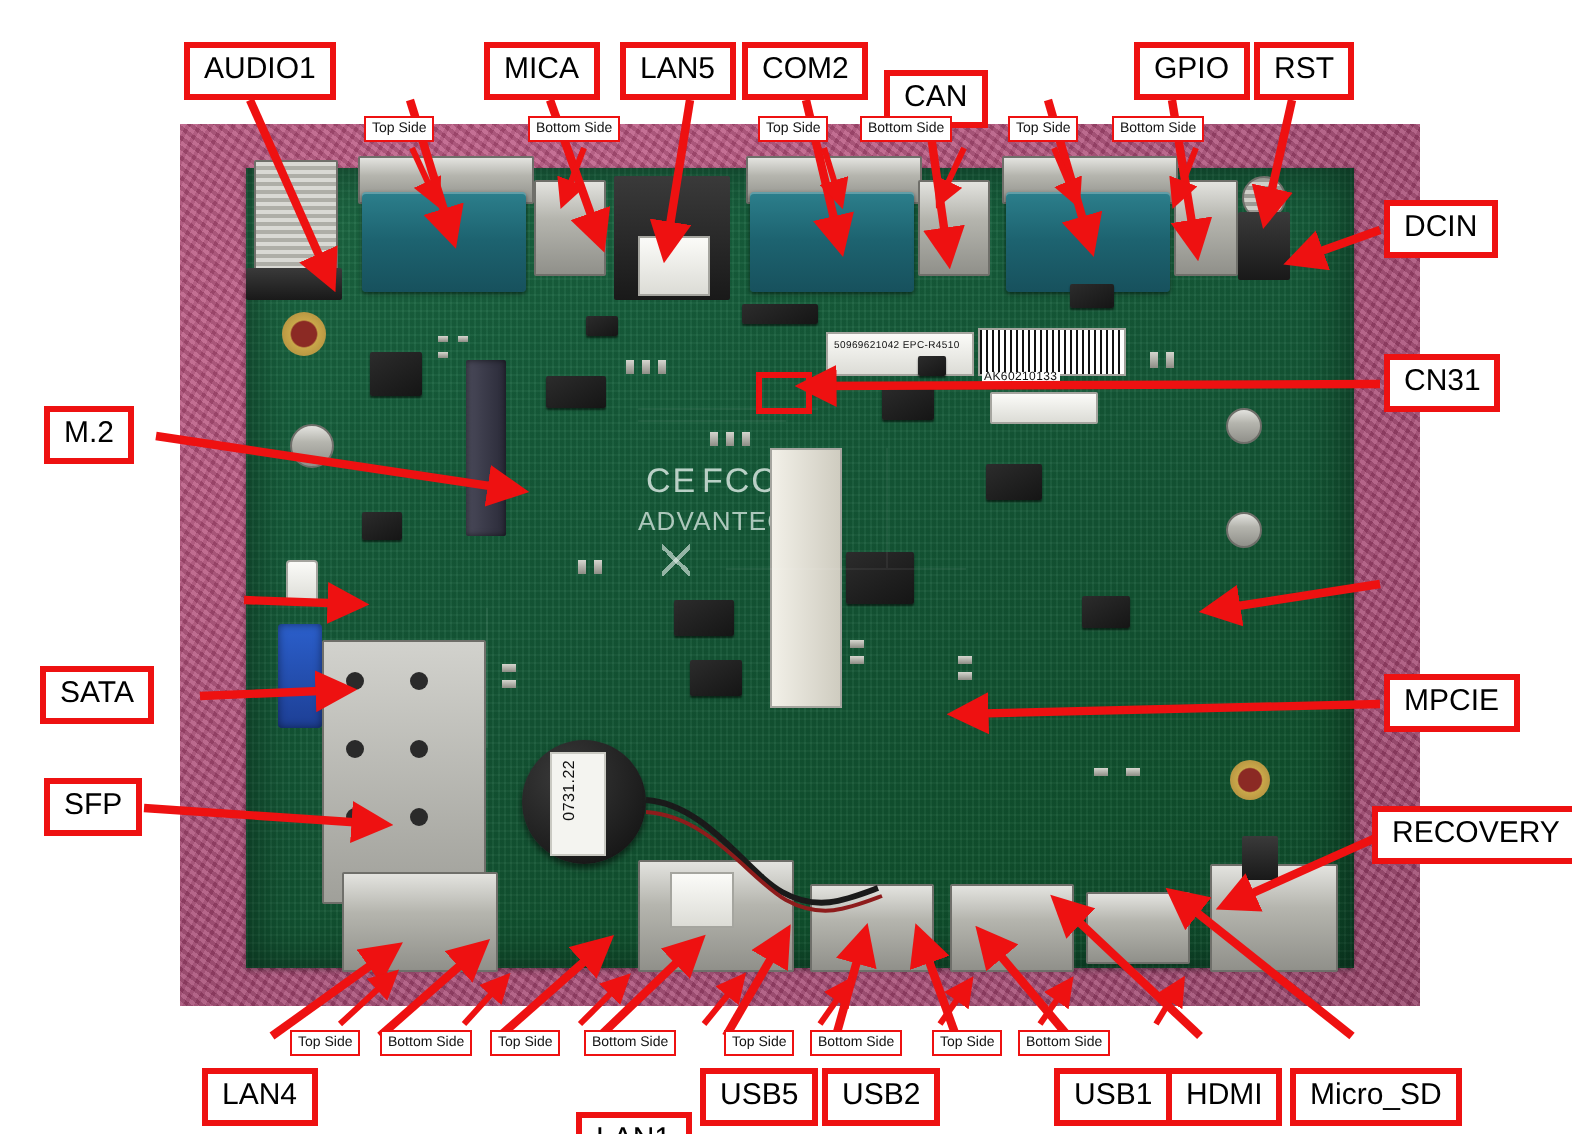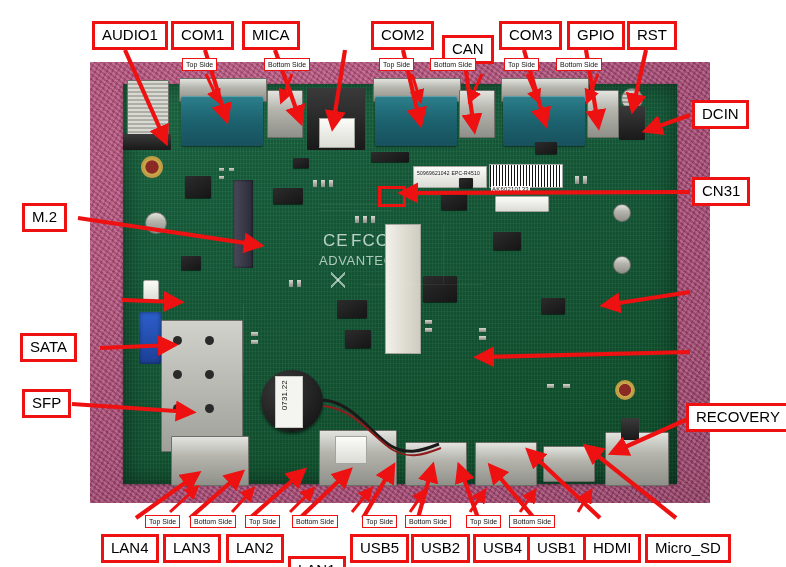--- a/index.html
+++ b/index.html
@@ -254,50 +254,47 @@
         <path d="M352,512 L370,490"></path>
         <path d="M410,512 L424,492"></path>
         <path d="M470,512 L484,492"></path>
         <path d="M520,512 L534,492"></path>
         <path d="M578,512 L590,492"></path>
       </g>
     </g>
   </svg>
 
   <div class="lbl" style="left:92px;top:21px;">AUDIO1</div>
-  <div class="lbl" style="left:171px;top:21px;">COM1</div>
   <div class="lbl" style="left:242px;top:21px;">MICA</div>
+  <div class="lbl" style="left:310px;top:21px;">LAN5</div>
   <div class="lbl" style="left:371px;top:21px;">COM2</div>
   <div class="lbl" style="left:442px;top:35px;">CAN</div>
-  <div class="lbl" style="left:499px;top:21px;">COM3</div>
   <div class="lbl" style="left:567px;top:21px;">GPIO</div>
   <div class="lbl" style="left:627px;top:21px;">RST</div>
 
   <div class="tag" style="left:182px;top:58px;">Top Side</div>
   <div class="tag" style="left:264px;top:58px;">Bottom Side</div>
   <div class="tag" style="left:379px;top:58px;">Top Side</div>
   <div class="tag" style="left:430px;top:58px;">Bottom Side</div>
   <div class="tag" style="left:504px;top:58px;">Top Side</div>
   <div class="tag" style="left:556px;top:58px;">Bottom Side</div>
 
   <div class="lbl" style="left:692px;top:100px;">DCIN</div>
   <div class="lbl" style="left:692px;top:177px;">CN31</div>
+  <div class="lbl" style="left:692px;top:337px;">MPCIE</div>
   <div class="lbl" style="left:686px;top:403px;">RECOVERY</div>
 
   <div class="lbl" style="left:22px;top:203px;">M.2</div>
   <div class="lbl" style="left:20px;top:333px;">SATA</div>
   <div class="lbl" style="left:22px;top:389px;">SFP</div>
 
   <div class="lbl" style="left:101px;top:534px;">LAN4</div>
-  <div class="lbl" style="left:163px;top:534px;">LAN3</div>
-  <div class="lbl" style="left:226px;top:534px;">LAN2</div>
   <div class="lbl" style="left:288px;top:556px;">LAN1</div>
   <div class="lbl" style="left:350px;top:534px;">USB5</div>
   <div class="lbl" style="left:411px;top:534px;">USB2</div>
-  <div class="lbl" style="left:473px;top:534px;">USB4</div>
   <div class="lbl" style="left:527px;top:534px;">USB1</div>
   <div class="lbl" style="left:583px;top:534px;">HDMI</div>
   <div class="lbl" style="left:645px;top:534px;">Micro_SD</div>
 
   <div class="tag" style="left:145px;top:515px;">Top Side</div>
   <div class="tag" style="left:190px;top:515px;">Bottom Side</div>
   <div class="tag" style="left:245px;top:515px;">Top Side</div>
   <div class="tag" style="left:292px;top:515px;">Bottom Side</div>
   <div class="tag" style="left:362px;top:515px;">Top Side</div>
   <div class="tag" style="left:405px;top:515px;">Bottom Side</div>

